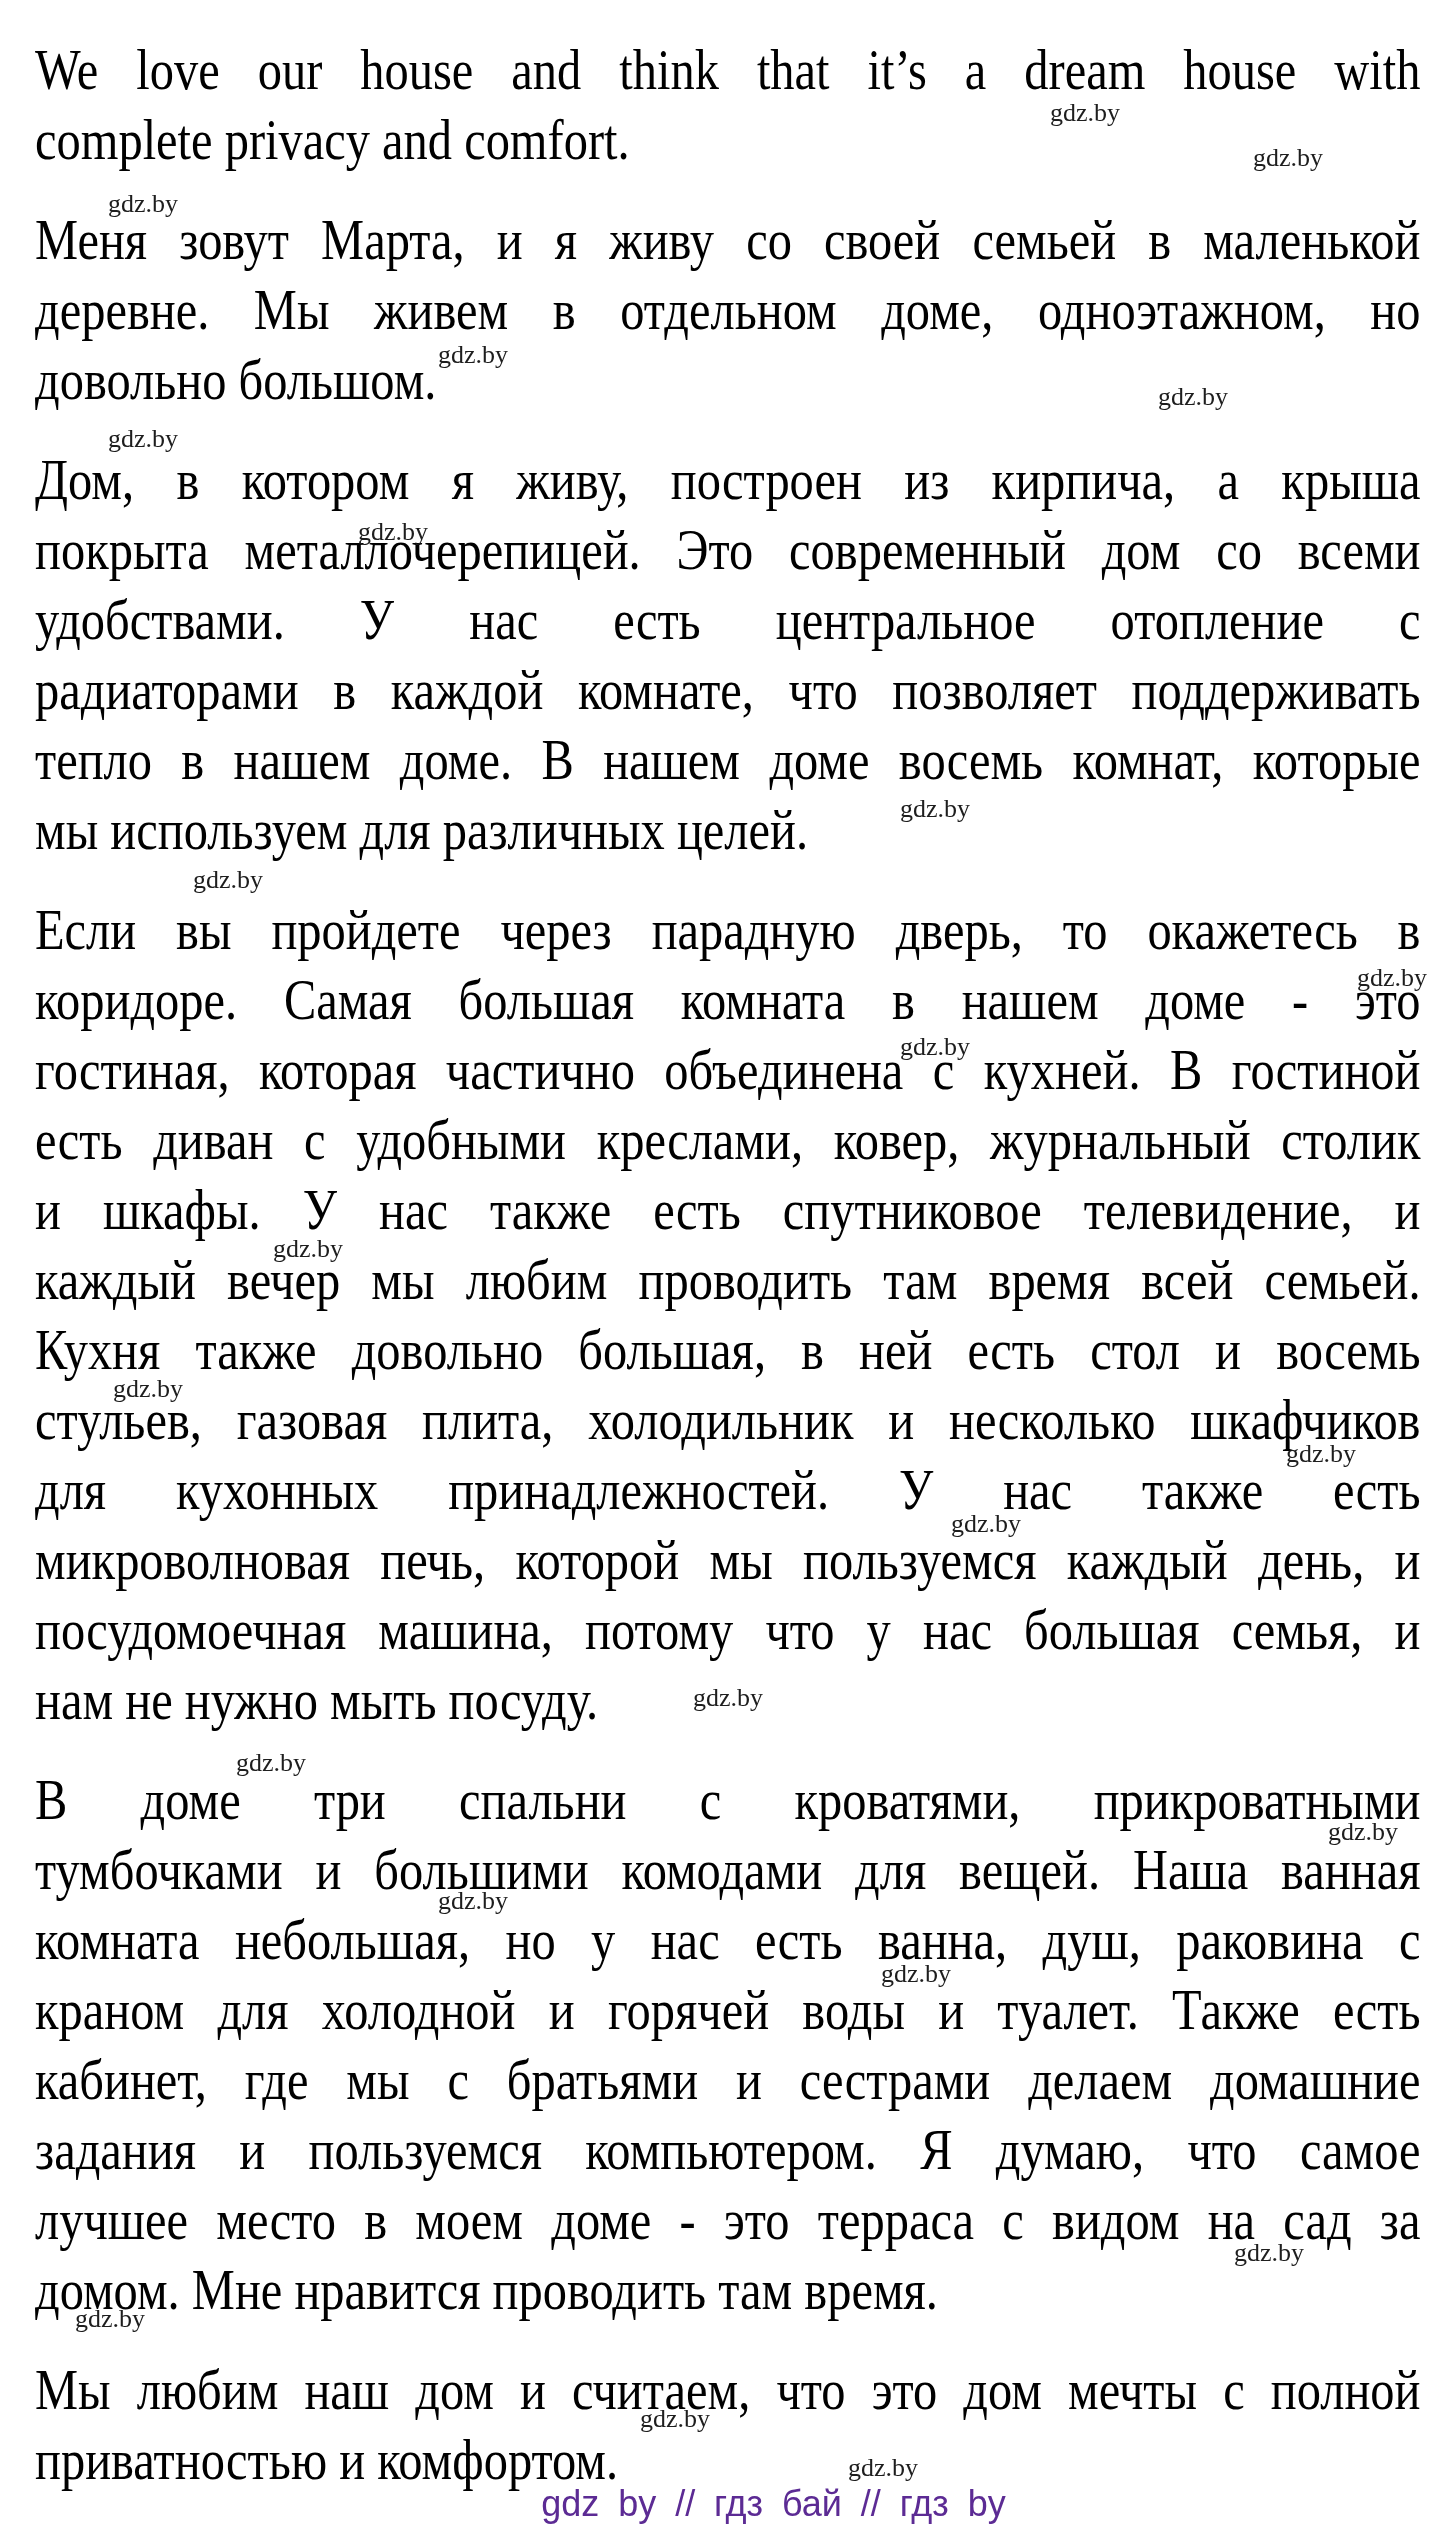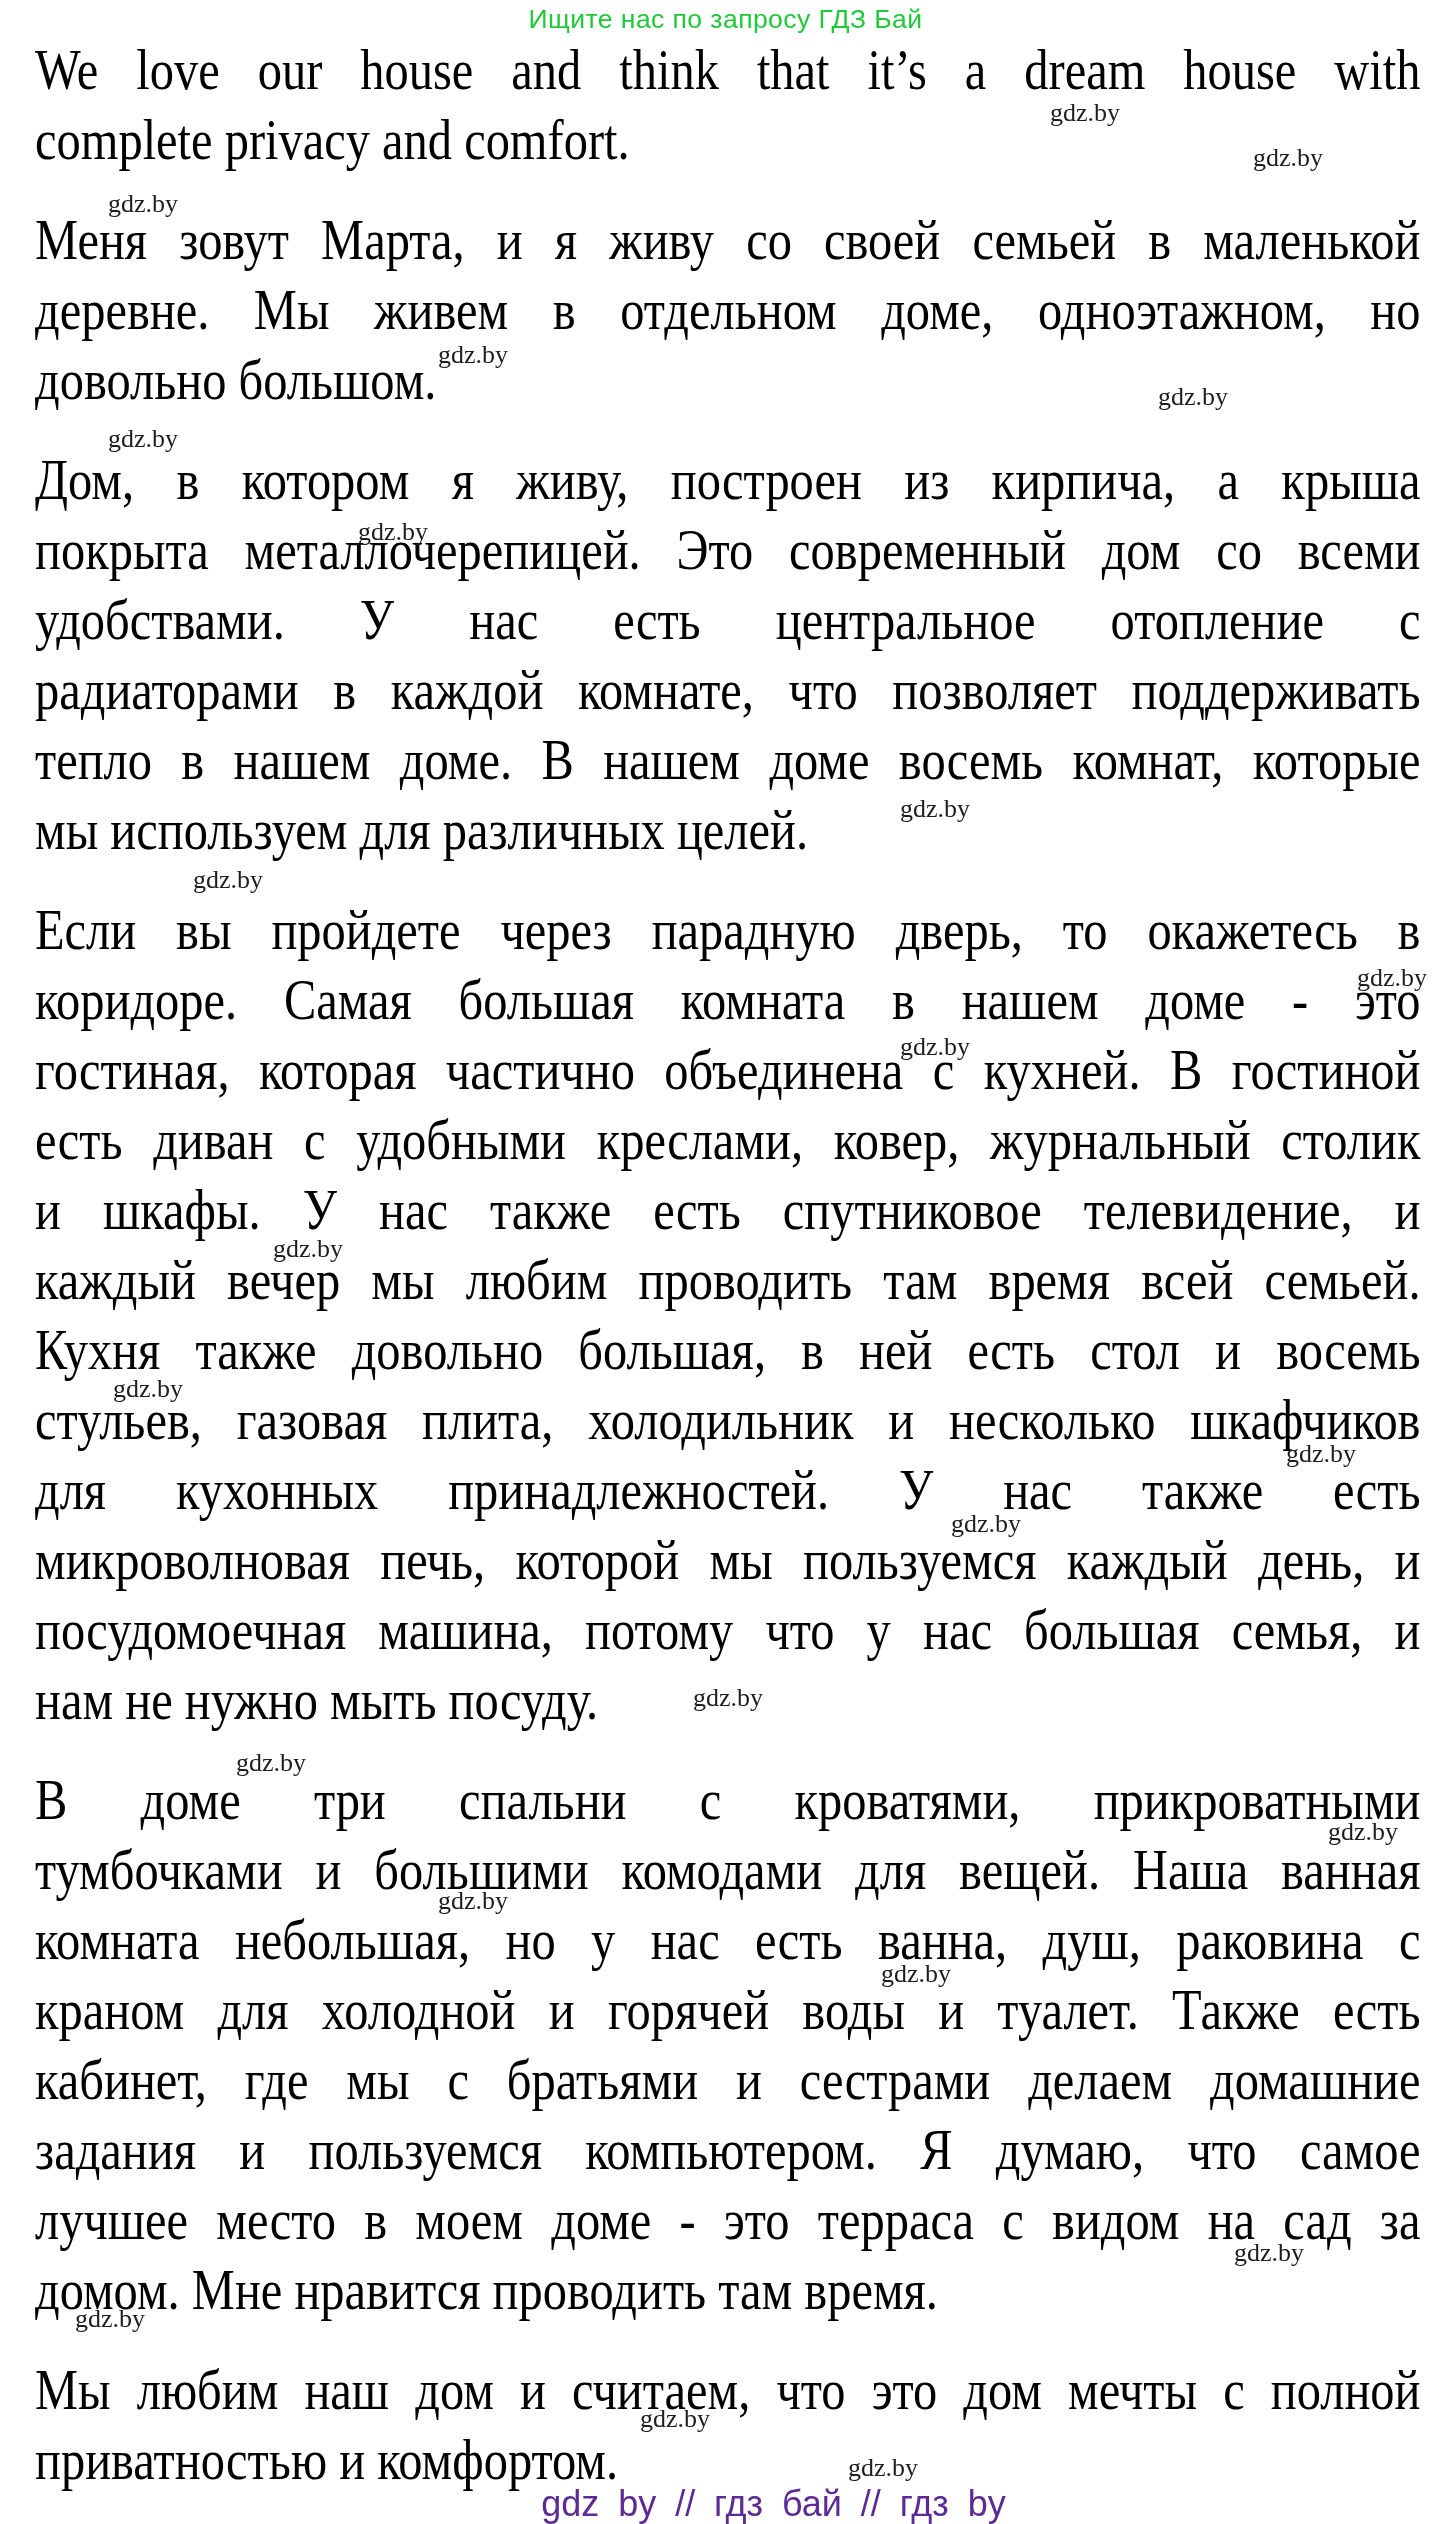--- a/index.html
+++ b/index.html
@@ -72,21 +72,20 @@
     color: var(--purple, #5c2b94);
     word-spacing: 8.9px;
     z-index: 3;
     margin-left: 48px;
   }
 </style>
 </head>
 <body>
 
 <div class="page">
-  <div class="header-notice">Ищите нас по запросу ГДЗ Бай</div>
 
   <div class="text-block" id="text-block">
       <div class="para">
         <div class="line">We love our house and think that it’s a dream house with</div>
         <div class="line is-last">complete privacy and comfort.</div>
       </div>
       <div class="para">
         <div class="line">Меня зовут Марта, и я живу со своей семьей в маленькой</div>
         <div class="line">деревне. Мы живем в отдельном доме, одноэтажном, но</div>
         <div class="line is-last">довольно большом.</div>

